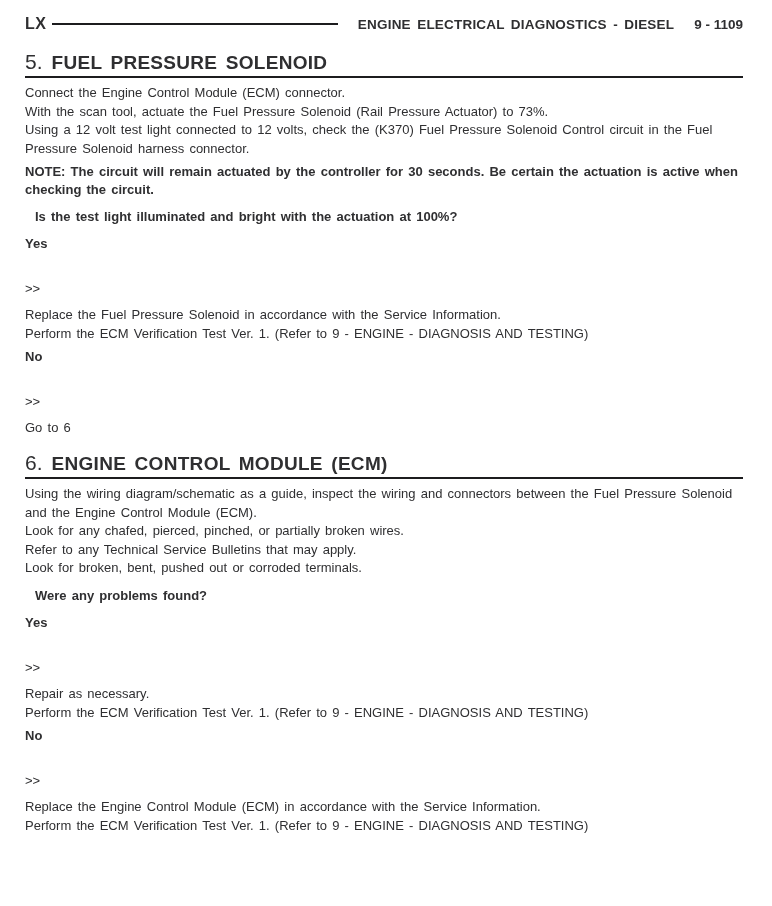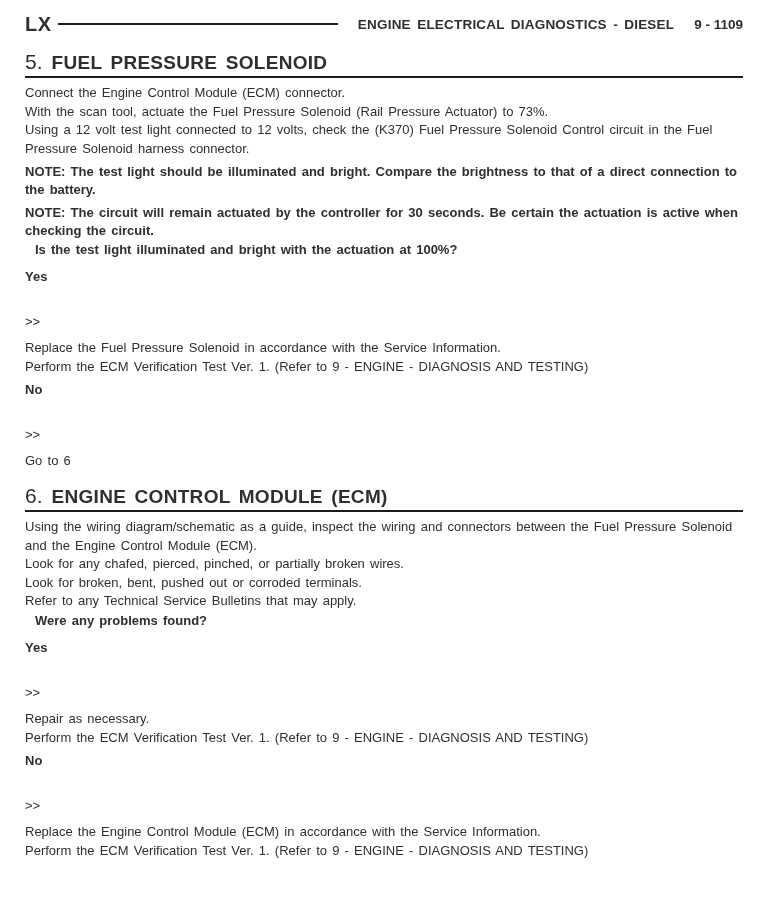--- a/index.html
+++ b/index.html
@@ -21,21 +21,21 @@
     height:906px;
     padding:14px 29px 0 25px;
   }
   
   .page-header{
     display:flex;
     align-items:center;
     height:20px;
   }
   .model-code{
-    font-size:20px;
+    font-size:16px;
     font-weight:bold;
     letter-spacing:.5px;
     flex:0 0 auto;
   }
   .header-rule{
     flex:1 1 auto;
     border-top:2px solid var(--rule);
     margin:0 8px 0 6px;
     height:0;
   }
@@ -89,21 +89,21 @@
     font-size:13px;
     font-weight:bold;
     line-height:18px;
     word-spacing:.12em;
     margin-top:5px;
   }
   .question{
     font-size:13px;
     font-weight:bold;
     word-spacing:.12em;
-    margin:1px 0 8px 10px;
+    margin:9px 0 8px 10px;
     line-height:18px;
   }
   .answer{
     display:flex;
     align-items:flex-start;
     font-size:13px;
     line-height:19px;
     word-spacing:.12em;
     margin-bottom:4px;
     flex-direction:column;
@@ -133,21 +133,20 @@
   <div id="sections">
       <section class="doc-section">
         <div class="section-heading">
           <span class="section-number">5.</span>
           <span class="section-title">FUEL PRESSURE SOLENOID</span>
         </div>
         <div class="section-rule"></div>
         <p class="para">Connect the Engine Control Module (ECM) connector.</p>
         <p class="para">With the scan tool, actuate the Fuel Pressure Solenoid (Rail Pressure Actuator) to 73%.</p>
         <p class="para">Using a 12 volt test light connected to 12 volts, check the (K370) Fuel Pressure Solenoid Control circuit in the Fuel Pressure Solenoid harness connector.</p>
-        <p class="note">NOTE: The test light should be illuminated and bright. Compare the brightness to that of a direct connection to the battery.</p>
         <p class="note">NOTE: The circuit will remain actuated by the controller for 30 seconds. Be certain the actuation is active when checking the circuit.</p>
         <p class="question">Is the test light illuminated and bright with the actuation at 100%?</p>
         <div class="answer">
           <span class="answer-label">Yes</span>
           <span class="answer-arrow">&gt;&gt;</span>
           <div class="answer-lines">
             <div class="answer-line">Replace the Fuel Pressure Solenoid in accordance with the Service Information.</div>
             <div class="answer-line">Perform the ECM Verification Test Ver. 1. (Refer to 9 - ENGINE - DIAGNOSIS AND TESTING)</div>
           </div>
         </div>
@@ -160,22 +159,22 @@
         </div>
       </section>
       <section class="doc-section">
         <div class="section-heading">
           <span class="section-number">6.</span>
           <span class="section-title">ENGINE CONTROL MODULE (ECM)</span>
         </div>
         <div class="section-rule"></div>
         <p class="para">Using the wiring diagram/schematic as a guide, inspect the wiring and connectors between the Fuel Pressure Solenoid and the Engine Control Module (ECM).</p>
         <p class="para">Look for any chafed, pierced, pinched, or partially broken wires.</p>
+        <p class="para">Refer to any Technical Service Bulletins that may apply.</p>
         <p class="para">Look for broken, bent, pushed out or corroded terminals.</p>
-        <p class="para">Refer to any Technical Service Bulletins that may apply.</p>
         <p class="question">Were any problems found?</p>
         <div class="answer">
           <span class="answer-label">Yes</span>
           <span class="answer-arrow">&gt;&gt;</span>
           <div class="answer-lines">
             <div class="answer-line">Repair as necessary.</div>
             <div class="answer-line">Perform the ECM Verification Test Ver. 1. (Refer to 9 - ENGINE - DIAGNOSIS AND TESTING)</div>
           </div>
         </div>
         <div class="answer">

